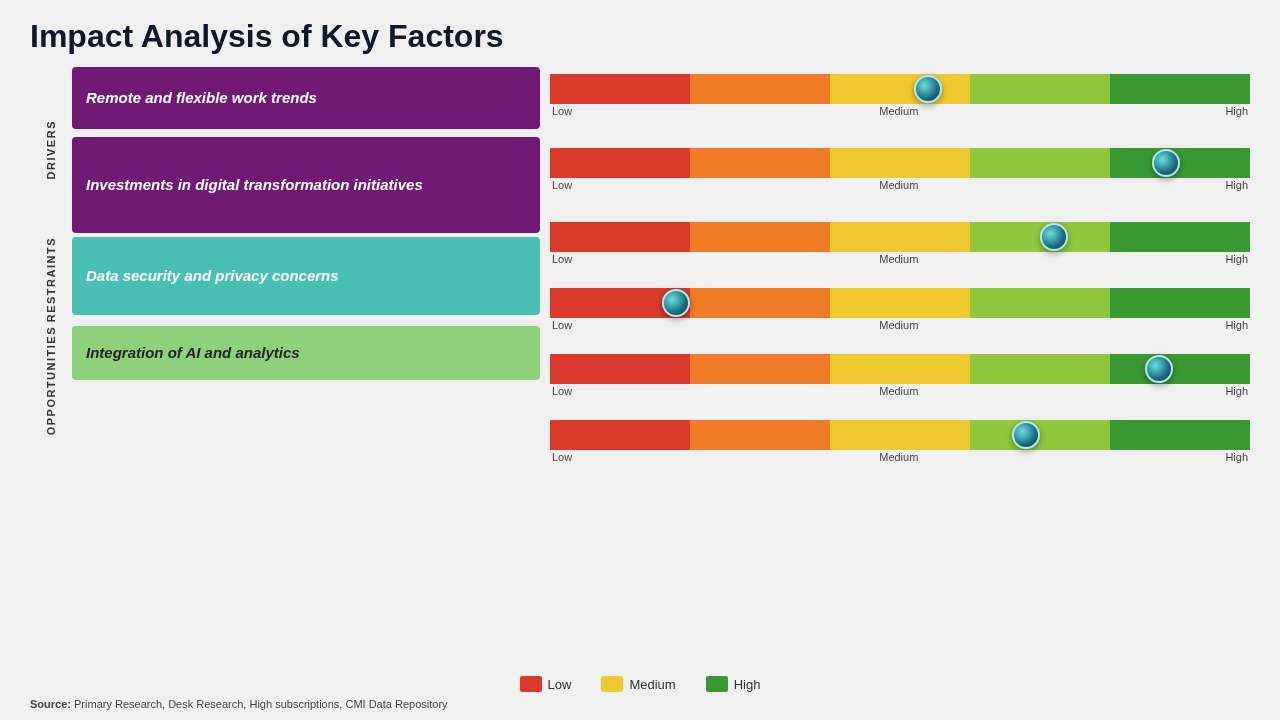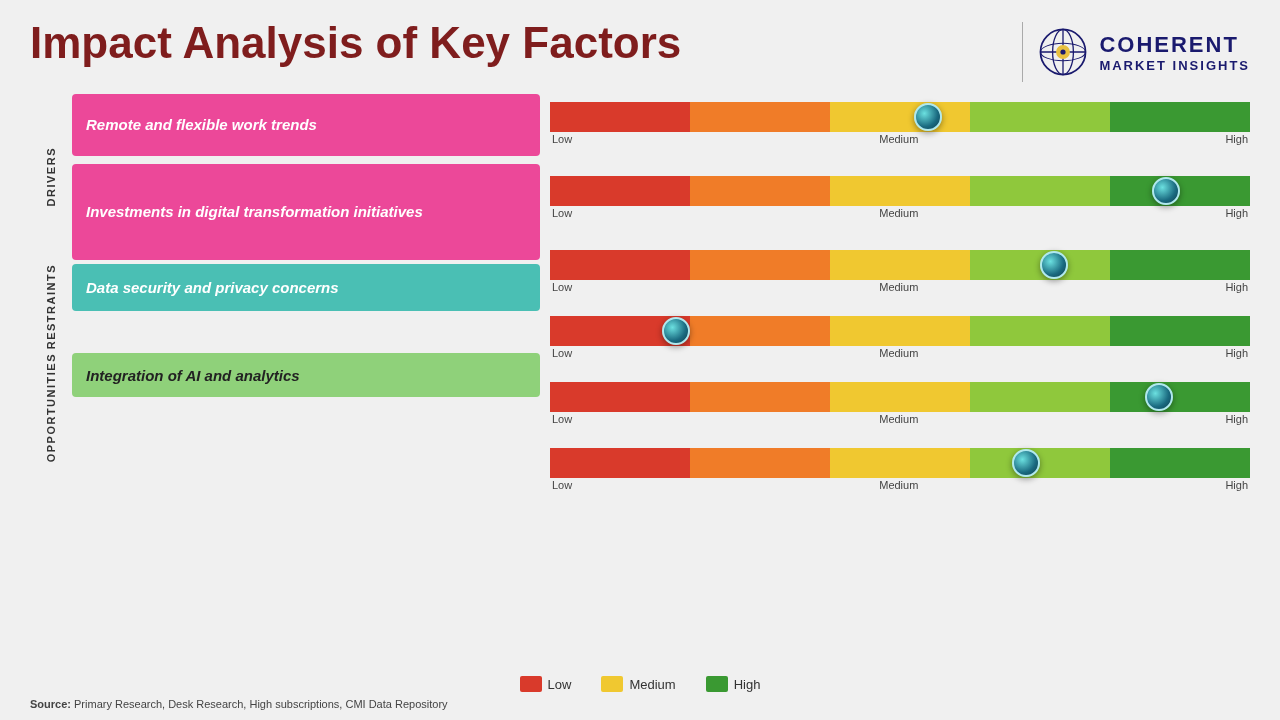--- a/index.html
+++ b/index.html
@@ -19,23 +19,23 @@
       padding: 18px 30px 10px 30px;
     }
     .header-row {
       display: flex;
       justify-content: space-between;
       align-items: flex-start;
       margin-bottom: 12px;
     }
     .title-block {}
     .main-title {
-      font-size: 44px;
-      font-weight: bold;
-      color: #7f1d1d;
+      font-size: 32px;
+      font-weight: bold;
+      color: #0f172a;
       line-height: 1.15;
     }
     .sub-title {
       font-size: 26px;
       font-weight: normal;
       color: #111;
       line-height: 1.2;
     }
     .logo-block {
       display: flex;
@@ -114,21 +114,21 @@
       gap: 4px;
     }
 
     .factor-cell {
       display: flex;
       align-items: center;
       padding: 0 14px;
       border-radius: 4px;
     }
     .factor-cell.driver {
-      background: #ec4899;
+      background: #701a75;
     }
     .factor-cell.restraint {
       background: #4abfb4;
     }
     .factor-cell.opportunity {
       background: #8fd17a;
     }
     .factor-text {
       font-size: 15px;
       font-style: italic;
@@ -236,37 +236,20 @@
   </style>
 </head>
 <body>
 
 <div class="page">
 
   <div class="header-row">
     <div class="title-block">
       <div class="main-title">Impact Analysis of Key Factors</div>
     </div>
-    <div class="logo-block">
-      <div class="divider-line"></div>
-
-      <svg class="logo-icon" viewBox="0 0 60 60" xmlns="http://www.w3.org/2000/svg">
-        <circle cx="30" cy="30" r="26" fill="none" stroke="#1a1a6e" stroke-width="2"></circle>
-        <ellipse cx="30" cy="30" rx="12" ry="26" fill="none" stroke="#1a1a6e" stroke-width="1.5"></ellipse>
-        <line x1="4" y1="30" x2="56" y2="30" stroke="#1a1a6e" stroke-width="1.5"></line>
-        <line x1="30" y1="4" x2="30" y2="56" stroke="#1a1a6e" stroke-width="1.5"></line>
-        <ellipse cx="30" cy="30" rx="26" ry="10" fill="none" stroke="#1a1a6e" stroke-width="1.2"></ellipse>
-        <circle cx="30" cy="30" r="8" fill="#e8c040"></circle>
-        <circle cx="30" cy="30" r="3" fill="#1a1a6e"></circle>
-      </svg>
-      <div class="logo-text-block">
-        <span class="logo-coherent">COHERENT</span>
-        <span class="logo-market">MARKET INSIGHTS</span>
-      </div>
-    </div>
   </div>
 
   <div class="chart-area" id="chart-area">
   <div class="left-labels">
         <div class="category-group" style="margin-bottom: 4px;">
           <div class="category-label-col">
             <div class="category-label-text">DRIVERS</div>
           </div>
           <div class="factor-rows">
             <div class="factor-cell driver" style="height: 62px; margin-bottom: 4px;">
@@ -275,31 +258,31 @@
             <div class="factor-cell driver" style="height: 96px;">
               <div class="factor-text">Investments in digital transformation initiatives</div>
             </div>
           </div>
         </div>
         <div class="category-group" style="margin-bottom: 4px;">
           <div class="category-label-col">
             <div class="category-label-text">RESTRAINTS</div>
           </div>
           <div class="factor-rows">
-            <div class="factor-cell restraint" style="height: 47px; margin-bottom: 4px;">
+            <div class="factor-cell restraint" style="height: 78px; margin-bottom: 4px;">
               <div class="factor-text">Data security and privacy concerns</div>
             </div>
           </div>
         </div>
         <div class="category-group">
           <div class="category-label-col">
             <div class="category-label-text">OPPORTUNITIES</div>
           </div>
           <div class="factor-rows">
-            <div class="factor-cell opportunity" style="height: 44px; ">
+            <div class="factor-cell opportunity" style="height: 54px; ">
               <div class="factor-text">Integration of AI and analytics</div>
             </div>
           </div>
         </div>
       </div>
       <div class="right-bars">
         <div class="bar-group" style="margin-bottom: 4px;">
           <div class="bar-row" style="height: 62px; margin-bottom: 4px;">
             <div style="position: relative; width: 100%;">
               <div class="bar-segments">

